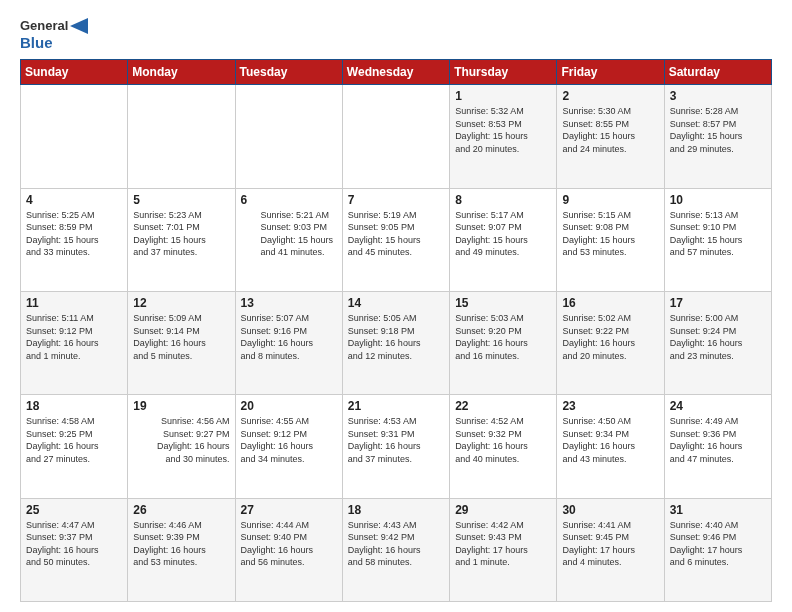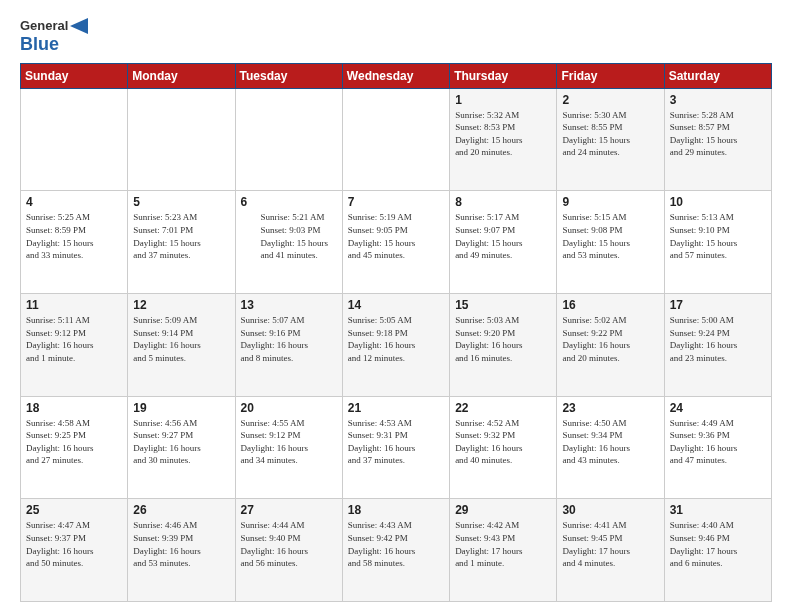--- a/index.html
+++ b/index.html
@@ -76,40 +76,39 @@
       font-size: 12px;
       font-weight: bold;
       color: #222;
       display: block;
       margin-bottom: 2px;
     }
     .day-info {
       font-size: 9px;
       color: #333;
       line-height: 1.4;
-      font-family: Liberation Serif, serif;
     }
     .empty-cell {
       background: #fff !important;
     }
   </style>
 </head>
 <body>
 
 <div class="page">
   <div class="header">
     <div class="logo">
   <div style="display:flex;flex-direction:column;align-items:flex-start;line-height:1.15">
     <div style="display:flex;align-items:center;gap:2px">
       <span style="font-size:13px;font-weight:bold;color:#333;">General</span>
       <svg width="18" height="16" viewBox="0 0 18 16">
         <polygon points="0,8 18,0 18,16" fill="#2563a8"></polygon>
       </svg>
     </div>
-    <span style="font-size:18px;font-weight:bold;color:#2563a8;">Blue</span>
+    <span style="font-size:15px;font-weight:bold;color:#2563a8;">Blue</span>
   </div>
 </div>
     <div class="title-block">
       <div class="calendar-title"></div>
       <div class="calendar-subtitle"></div>
     </div>
   </div>
 
   <table class="calendar-table">
     <thead>
@@ -256,21 +255,21 @@
         <tr>
           <td>
             <span class="day-number">18</span>
             <div class="day-info" style="white-space: pre-line;">Sunrise: 4:58 AM
 Sunset: 9:25 PM
 Daylight: 16 hours
 and 27 minutes.</div>
           </td>
           <td>
             <span class="day-number">19</span>
-            <div class="day-info" style="white-space: pre-line;">Sunrise: 4:56 AM
+            <div class="day-info" style="white-space: pre-line; text-align: right;">Sunrise: 4:56 AM
 Sunset: 9:27 PM
 Daylight: 16 hours
 and 30 minutes.</div>
           </td>
           <td>
             <span class="day-number">20</span>
             <div class="day-info" style="white-space: pre-line;">Sunrise: 4:55 AM
 Sunset: 9:12 PM
 Daylight: 16 hours
 and 34 minutes.</div>

